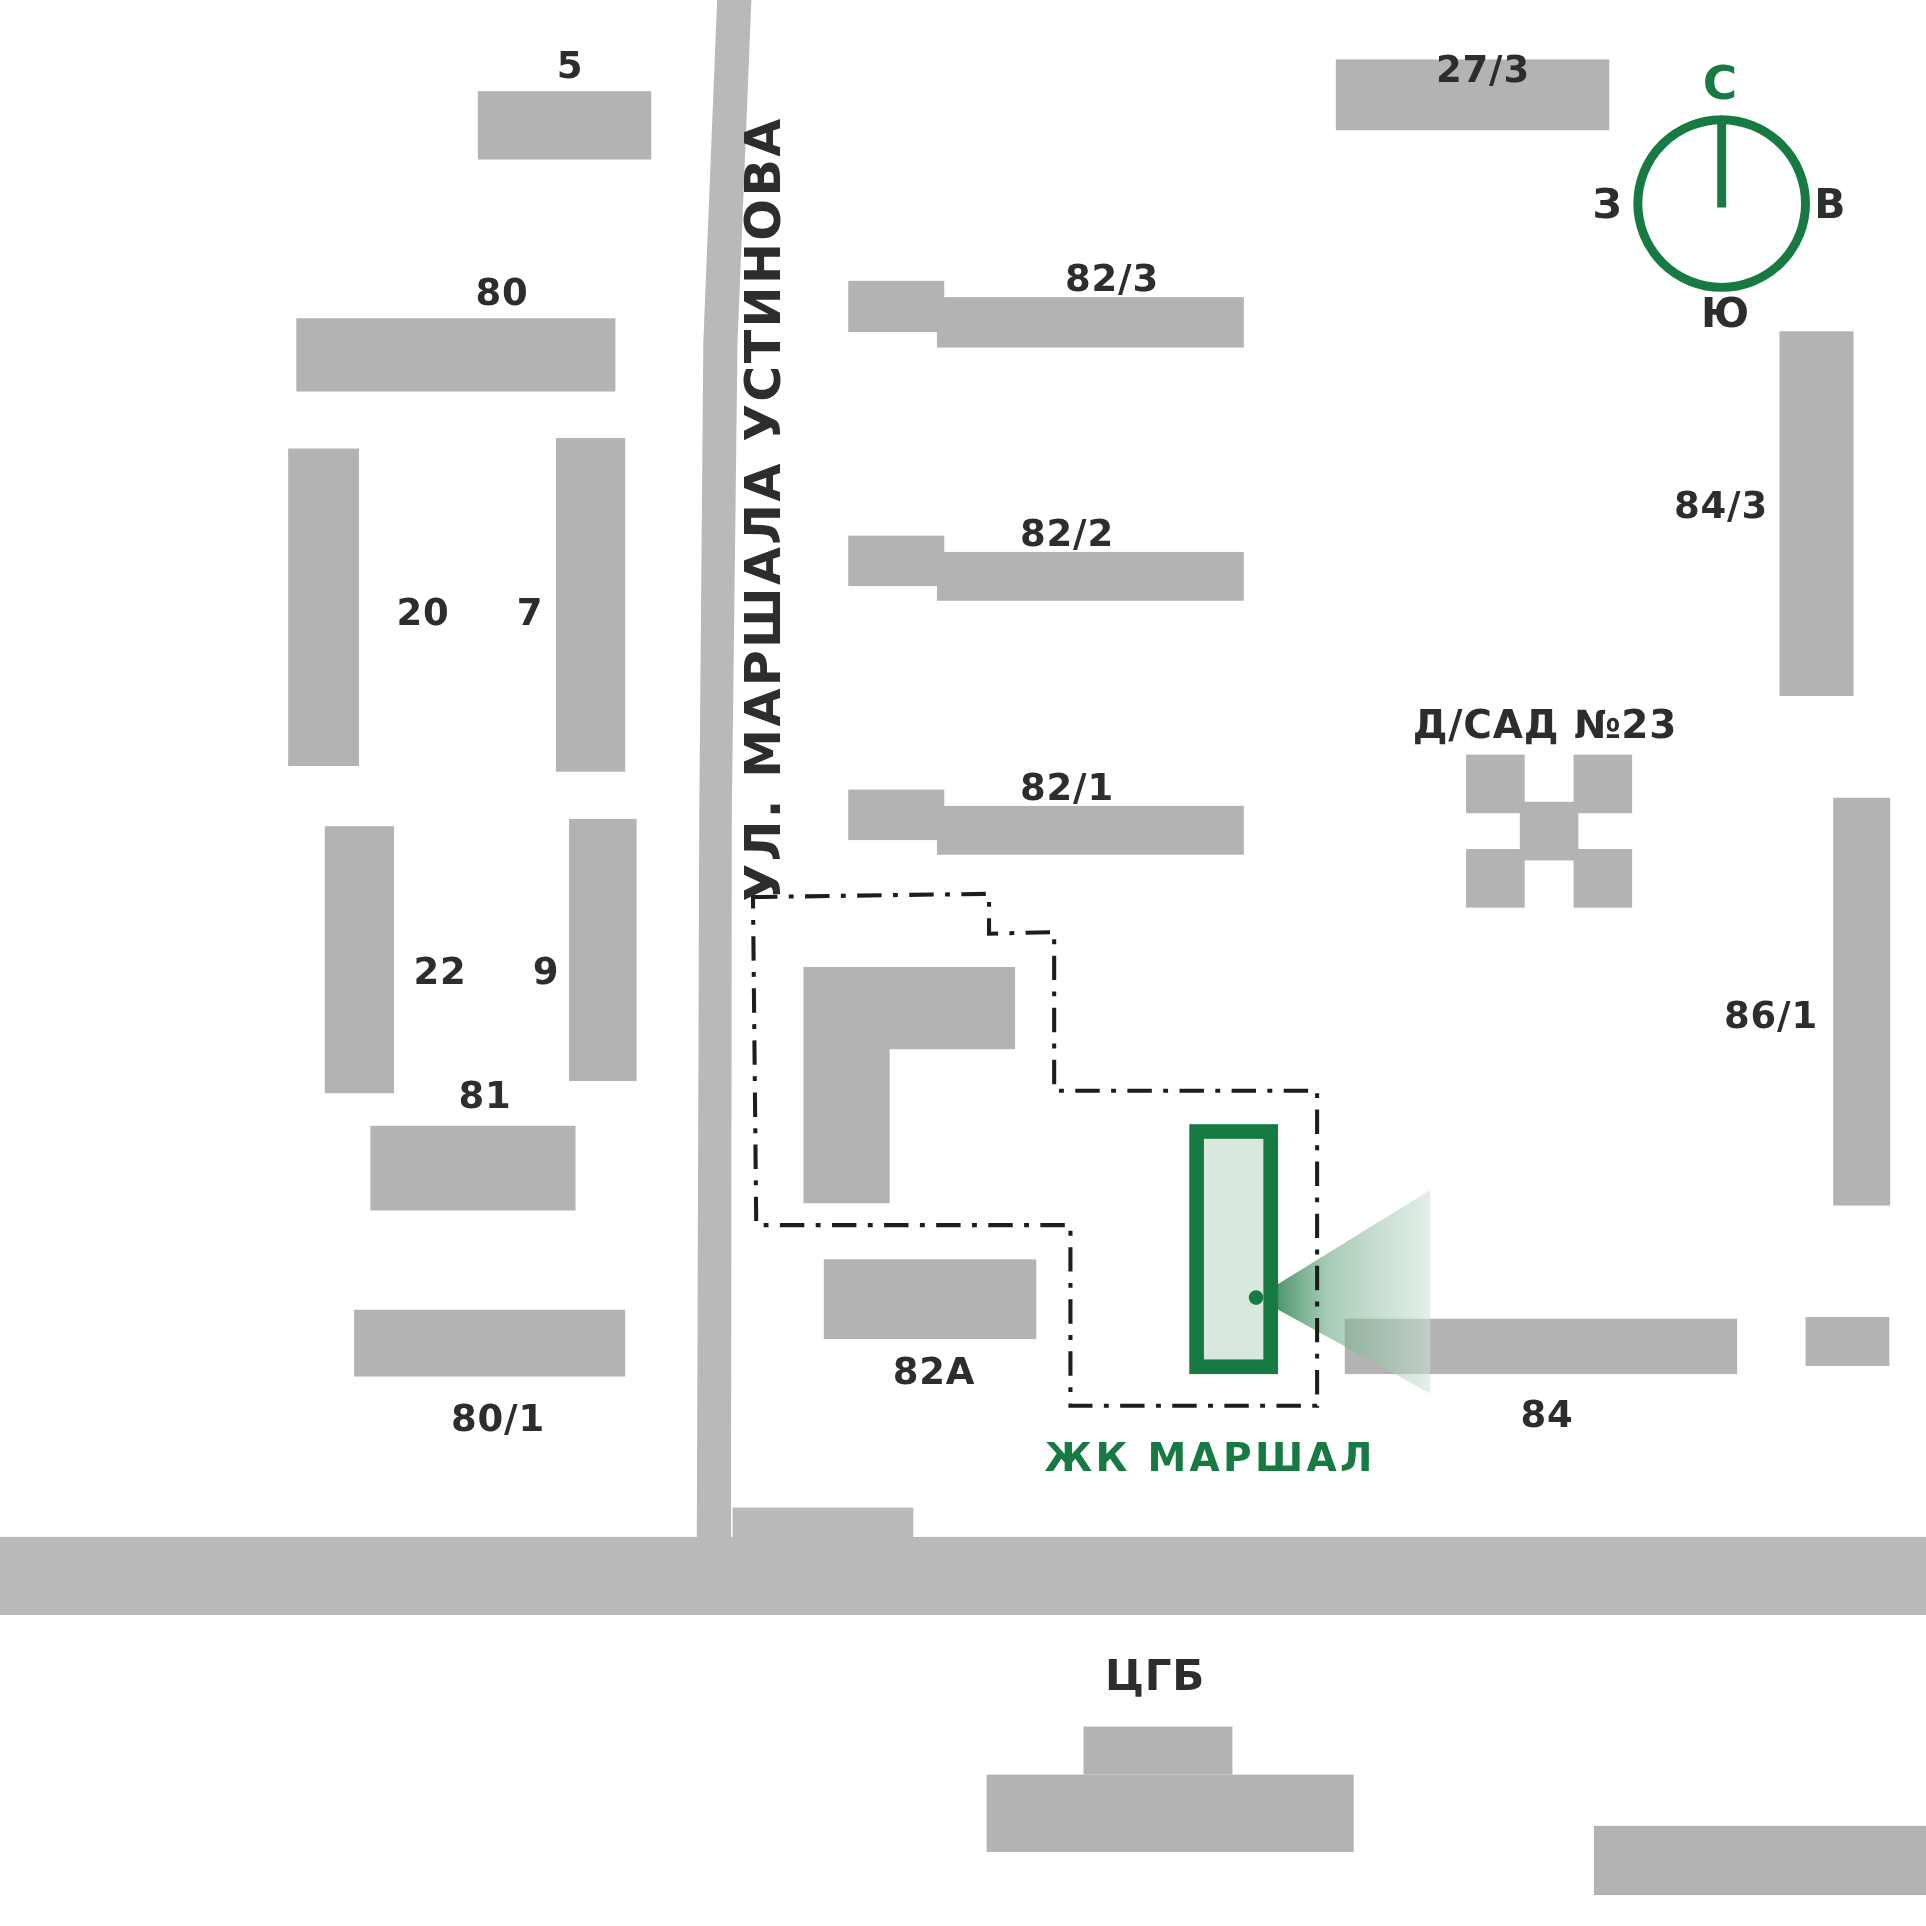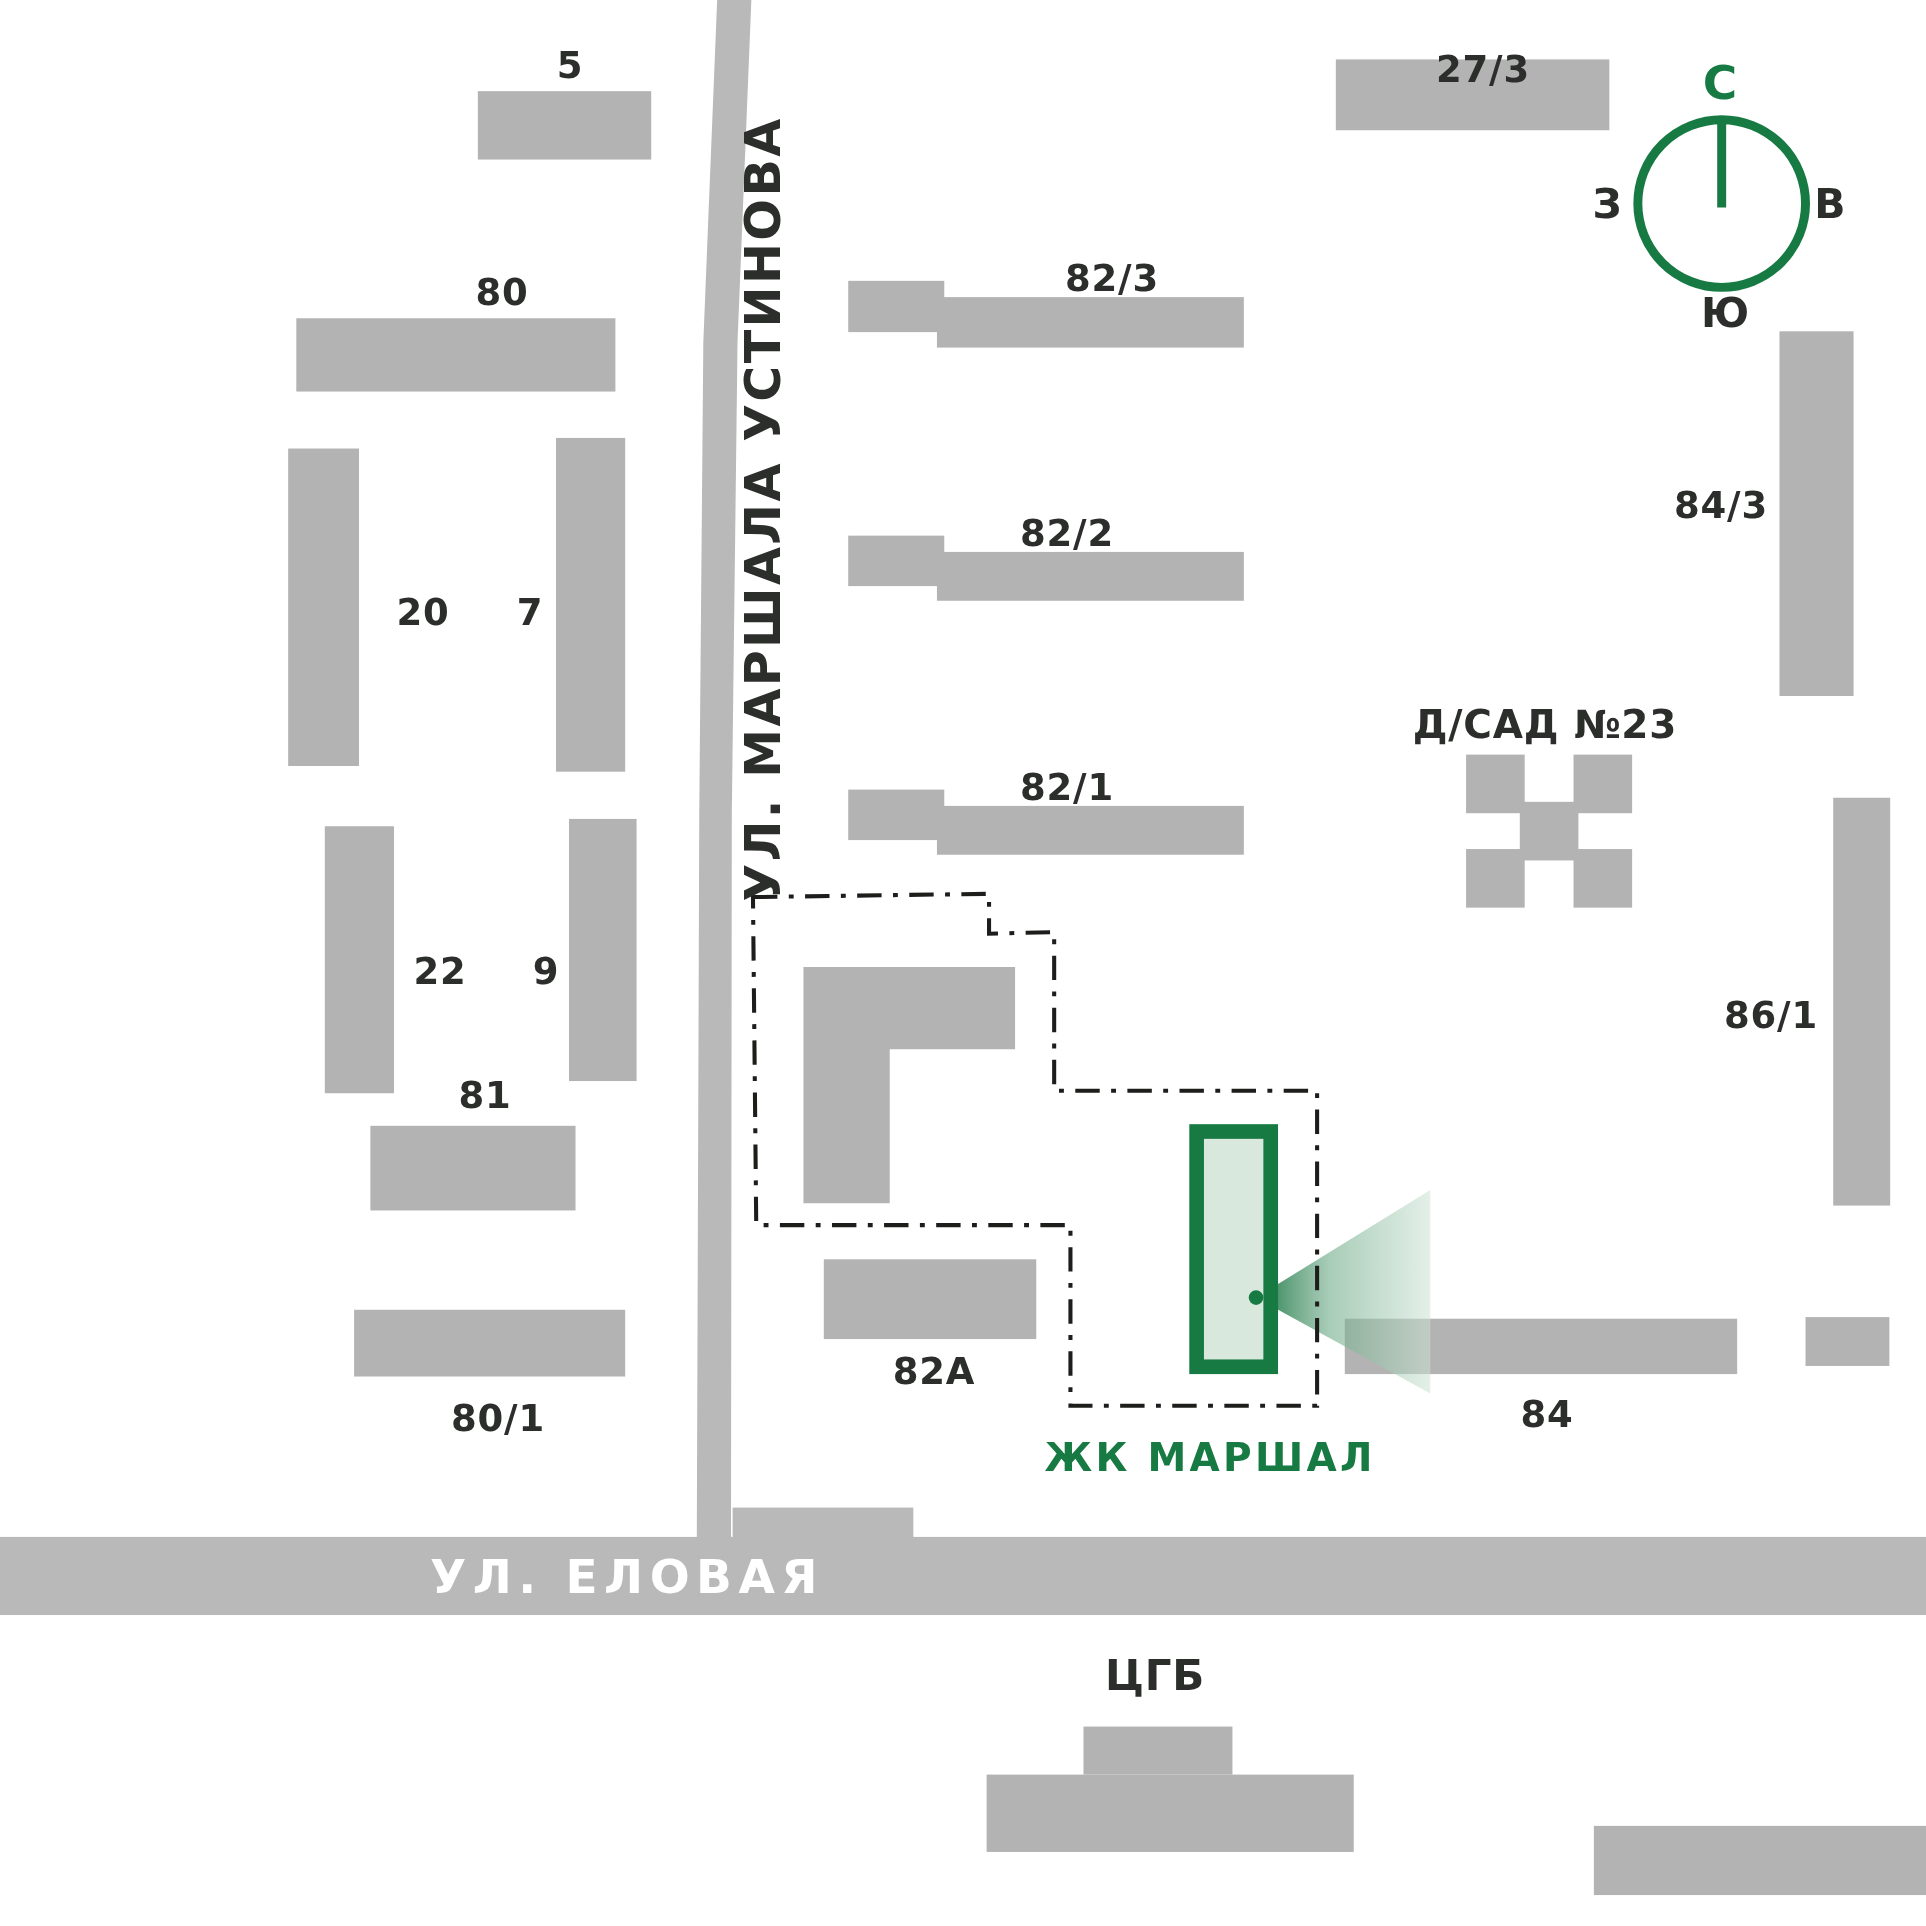--- a/index.html
+++ b/index.html
@@ -99,21 +99,20 @@
         <rect x="1470" y="1390" width="91" height="289" fill="#d8e8dd" stroke="#177a43" stroke-width="18"></rect>
         <circle cx="1543" cy="1594" r="9" fill="#177a43"></circle>
       </g>
     <g id="compass-layer">
         <circle cx="2115" cy="250" r="103" fill="none" stroke="#177a43" stroke-width="11"></circle>
         <line x1="2115" y1="150" x2="2115" y2="255" stroke="#177a43" stroke-width="11"></line>
       </g>
   </svg>
 
   <div id="labels-layer">
-    <div class="lbl" id="lbl-yelovaya">УЛ. ЕЛОВАЯ</div>
     <div class="lbl" id="lbl-ustinova">УЛ. МАРШАЛА УСТИНОВА</div>
     <div class="lbl" id="lbl-complex">ЖК МАРШАЛ</div>
     <div class="lbl compass-letter" id="compass-n">С</div>
     <div class="lbl compass-letter" id="compass-s">Ю</div>
     <div class="lbl compass-letter" id="compass-w">З</div>
     <div class="lbl compass-letter" id="compass-e">В</div>
   <div class="lbl bld-lbl" style="left: 570px; top: 65px;">5</div>
       <div class="lbl bld-lbl" style="left: 454px; top: 292px; margin-left: 48px;">80</div>
       <div class="lbl bld-lbl" style="left: 423px; top: 612px;">20</div>
       <div class="lbl bld-lbl" style="left: 530px; top: 612px;">7</div>

